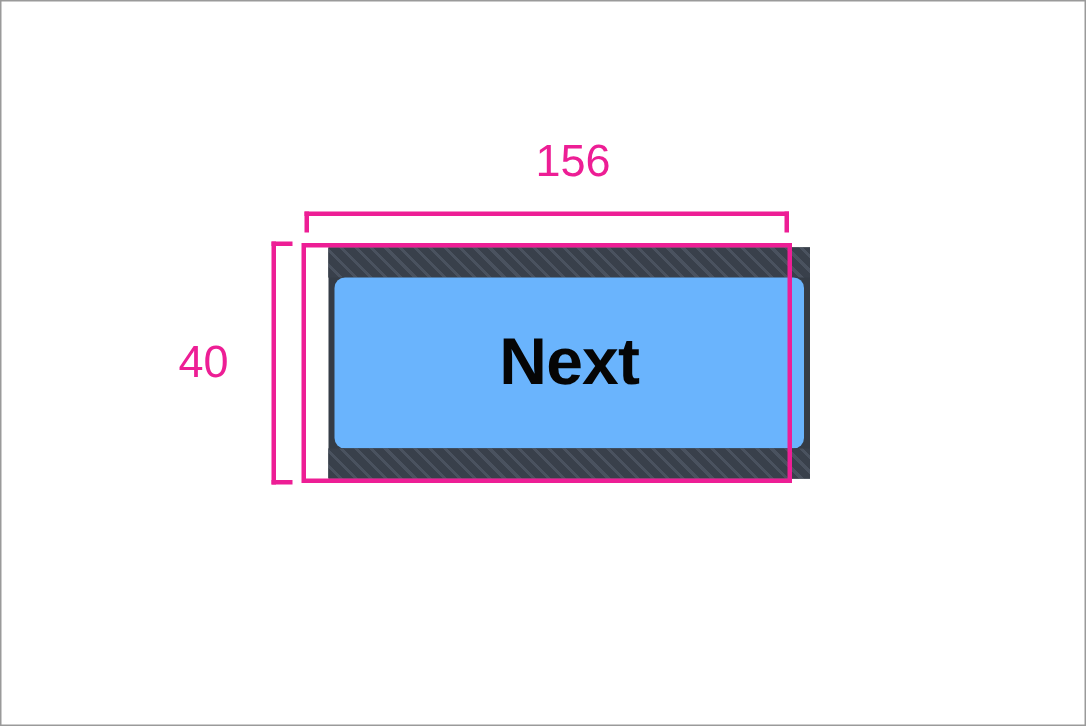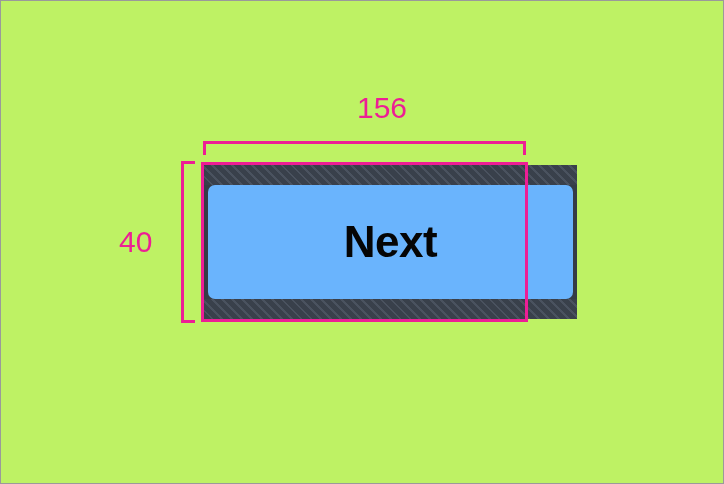--- a/index.html
+++ b/index.html
@@ -8,21 +8,21 @@
     background: #000000;
   }
   body {
     font-family: "Liberation Sans", sans-serif;
   }
 
   #screen {
     position: relative;
     width: 724px;
     height: 484px;
-    background: #bef264;
+    background: #ffffff;
     box-sizing: border-box;
     border: 1px solid #9a9a9a;
     overflow: hidden;
   }
 
   
   .selection-box {
     position: absolute;
     left: 200px;
     top: 161px;
@@ -31,23 +31,23 @@
     box-sizing: border-box;
     border: 3px solid #ED1E95;
     background: transparent;
     z-index: 6;
     pointer-events: none;
   }
 
   
   .element-stack {
     position: absolute;
-    left: 203px;
+    left: 218px;
     top: 164px;
-    width: 373px;
+    width: 321px;
     height: 154px;
     z-index: 3;
     display: flex;
     flex-direction: column;
     background: #353C46;
     box-sizing: border-box;
   }
 
   .pad-band {
     flex: 0 0 20px;

